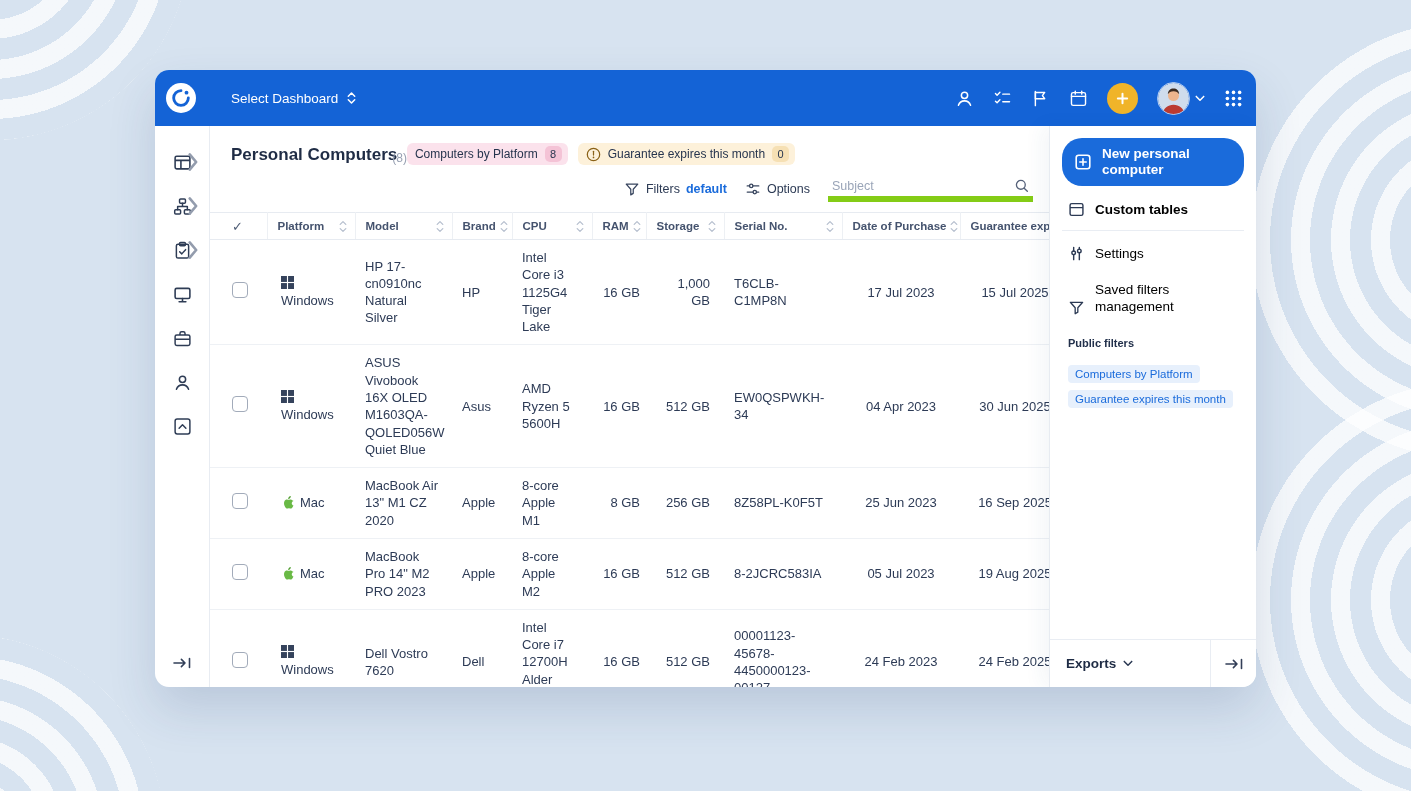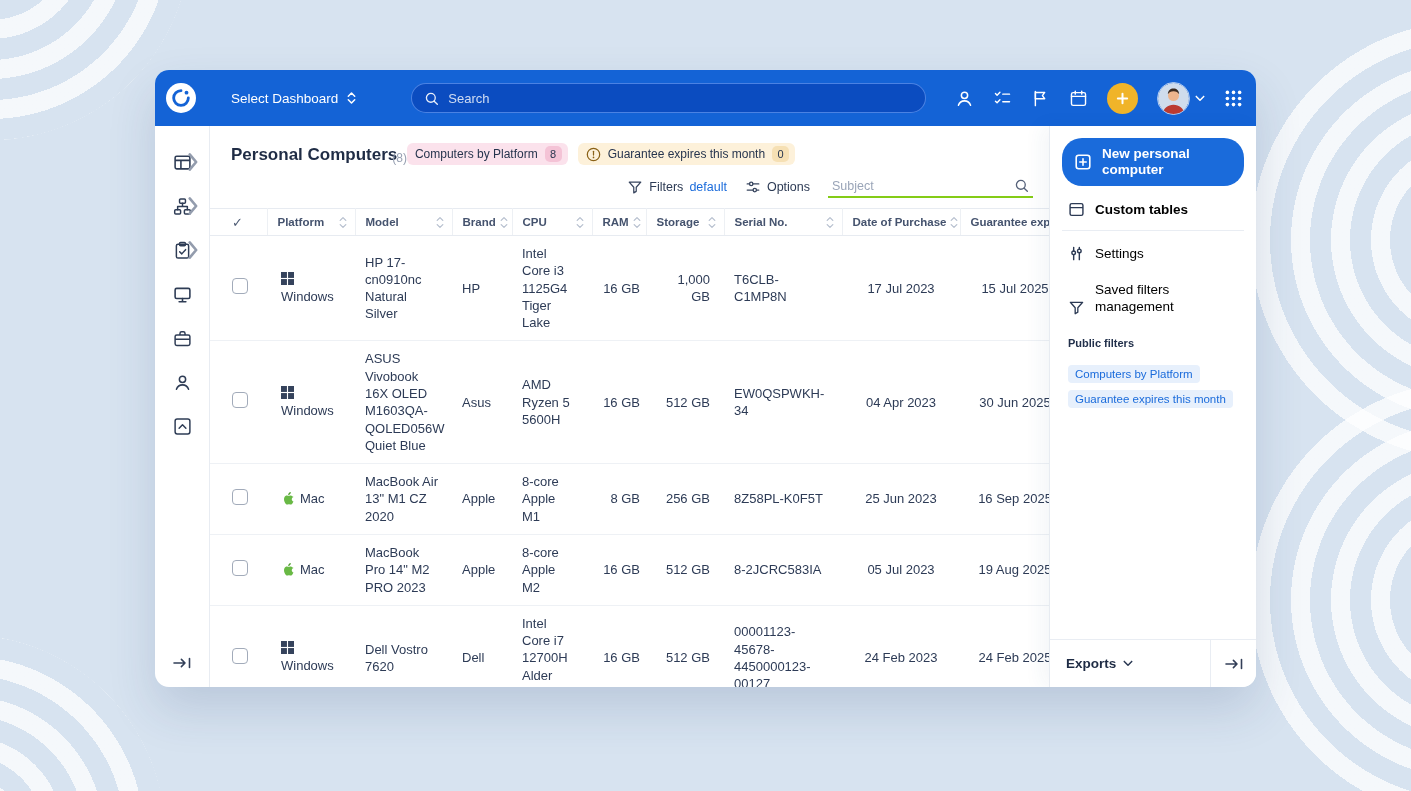--- a/index.html
+++ b/index.html
@@ -73,22 +73,22 @@
   .b-ic{width:15px;height:15px;color:#8a6116;flex:none}
   .b-count{border-radius:5px;min-width:17px;height:16px;display:inline-flex;align-items:center;justify-content:center;
     padding:0 4px;font-size:11px}
   .badge.pink .b-count{background:#f4c3d6}
   .badge.cream .b-count{background:#f6e0b4}
 
   .filter-row{display:flex;align-items:center;justify-content:flex-end;gap:18px;padding:2px 16px 10px;
     font-size:12.5px;color:#2c3a54}
   .f-group{display:flex;align-items:center;gap:6px;white-space:nowrap}
   .f-ic{width:16px;height:16px;color:#39465f}
-  .f-link{color:var(--accent,#1a6bdb);font-weight:400}
-  .subject{width:205px;display:flex;align-items:center;gap:4px;border-bottom:2px solid #84cc16;padding:3px 4px}
+  .f-link{color:var(--accent,#1a6bdb);font-weight:700}
+  .subject{width:205px;display:flex;align-items:center;gap:4px;border-bottom:6px solid #84cc16;padding:3px 4px}
   .subject input{border:none;outline:none;font-size:12.5px;color:#333;width:100%;font-family:inherit}
   .subject input::placeholder{color:#9aa5b8}
   .subj-ic{width:15px;height:15px;color:#56627a;flex:none}
 
   
   .table-wrap{flex:1;overflow:hidden}
   table{border-collapse:collapse;table-layout:fixed;width:860px;font-size:13px;color:#2d3b56}
   thead th{height:27px;border-top:1px solid #e7ebf1;border-bottom:1px solid #e7ebf1;border-right:1px solid #edf0f4;
     padding:0 8px 0 10px;font-size:11.5px;font-weight:700;color:#45536e;text-align:left;vertical-align:middle;white-space:nowrap;overflow:hidden}
   th.c0{padding-left:22px}
@@ -148,29 +148,20 @@
         </span>
     </div>
     <div class="dash-sel" data-interactable="true">
       <span data-interactable="false">Select Dashboard</span>
       <span class="icon sel-ic" data-interactable="false">
           <svg viewBox="0 0 12 18" fill="none" stroke="currentColor" stroke-width="1.7" stroke-lin="" ecap="round" stroke-linecap="round" stroke-linejoin="round">
             <path d="M2.4 7 6 3.4 9.6 7"></path>
             <path d="M2.4 11 6 14.6 9.6 11"></path>
           </svg>
         </span>
-    </div>
-    <div class="search-pill" data-interactable="true">
-      <span class="icon s-ic" data-interactable="false">
-          <svg viewBox="0 0 18 18" fill="none" stroke="currentColor" stroke-width="1.6" stroke-linecap="round">
-            <circle cx="8.2" cy="8.2" r="5.3"></circle>
-            <path d="M12.2 12.2 16 16"></path>
-          </svg>
-        </span>
-      <input data-interactable="true" placeholder="Search" style="">
     </div>
     <div class="tb-right" data-interactable="false">
       <span class="icon tb-ic" data-interactable="true">
           <svg viewBox="0 0 20 20" fill="none" stroke="currentColor" stroke-width="1.6" stroke-linecap="round">
             <circle cx="10" cy="6.6" r="3.3"></circle>
             <path d="M3.6 17.2c1.1-3.1 3.4-4.7 6.4-4.7s5.3 1.6 6.4 4.7"></path>
           </svg>
         </span>
       <span class="icon tb-ic" data-interactable="true">
           <svg viewBox="0 0 20 20" fill="none" stroke="currentColor" stroke-width="1.5" stroke-linecap="round" stroke-linejoin="round">

